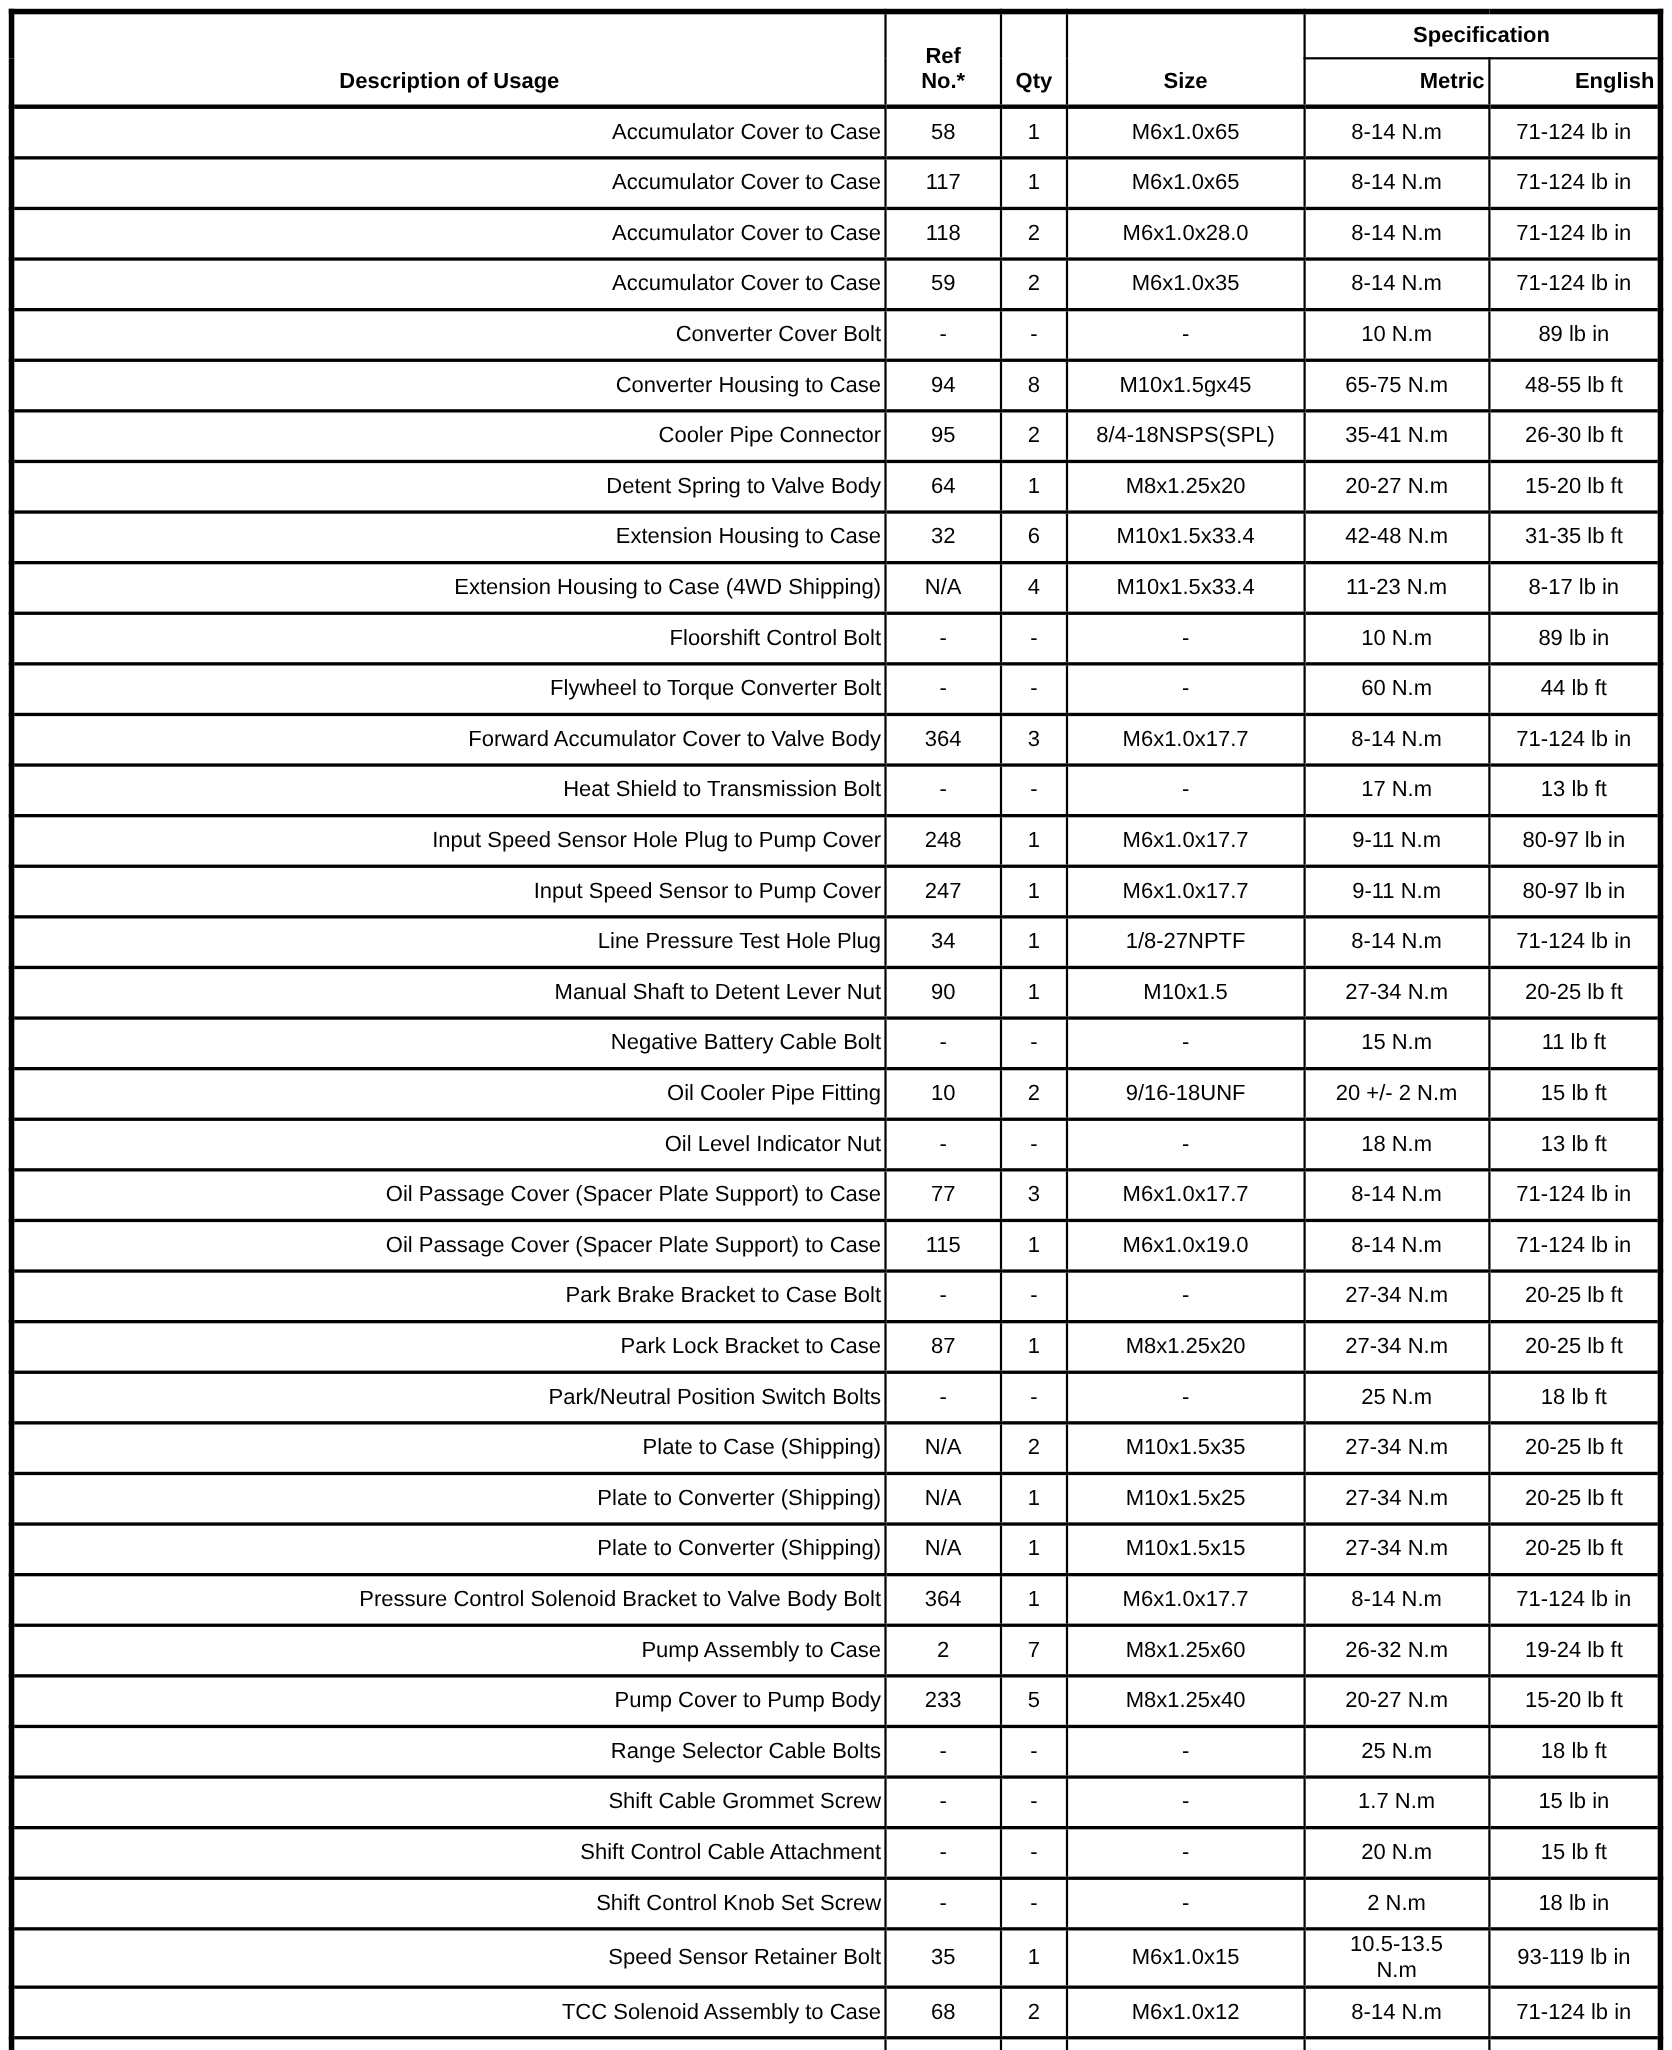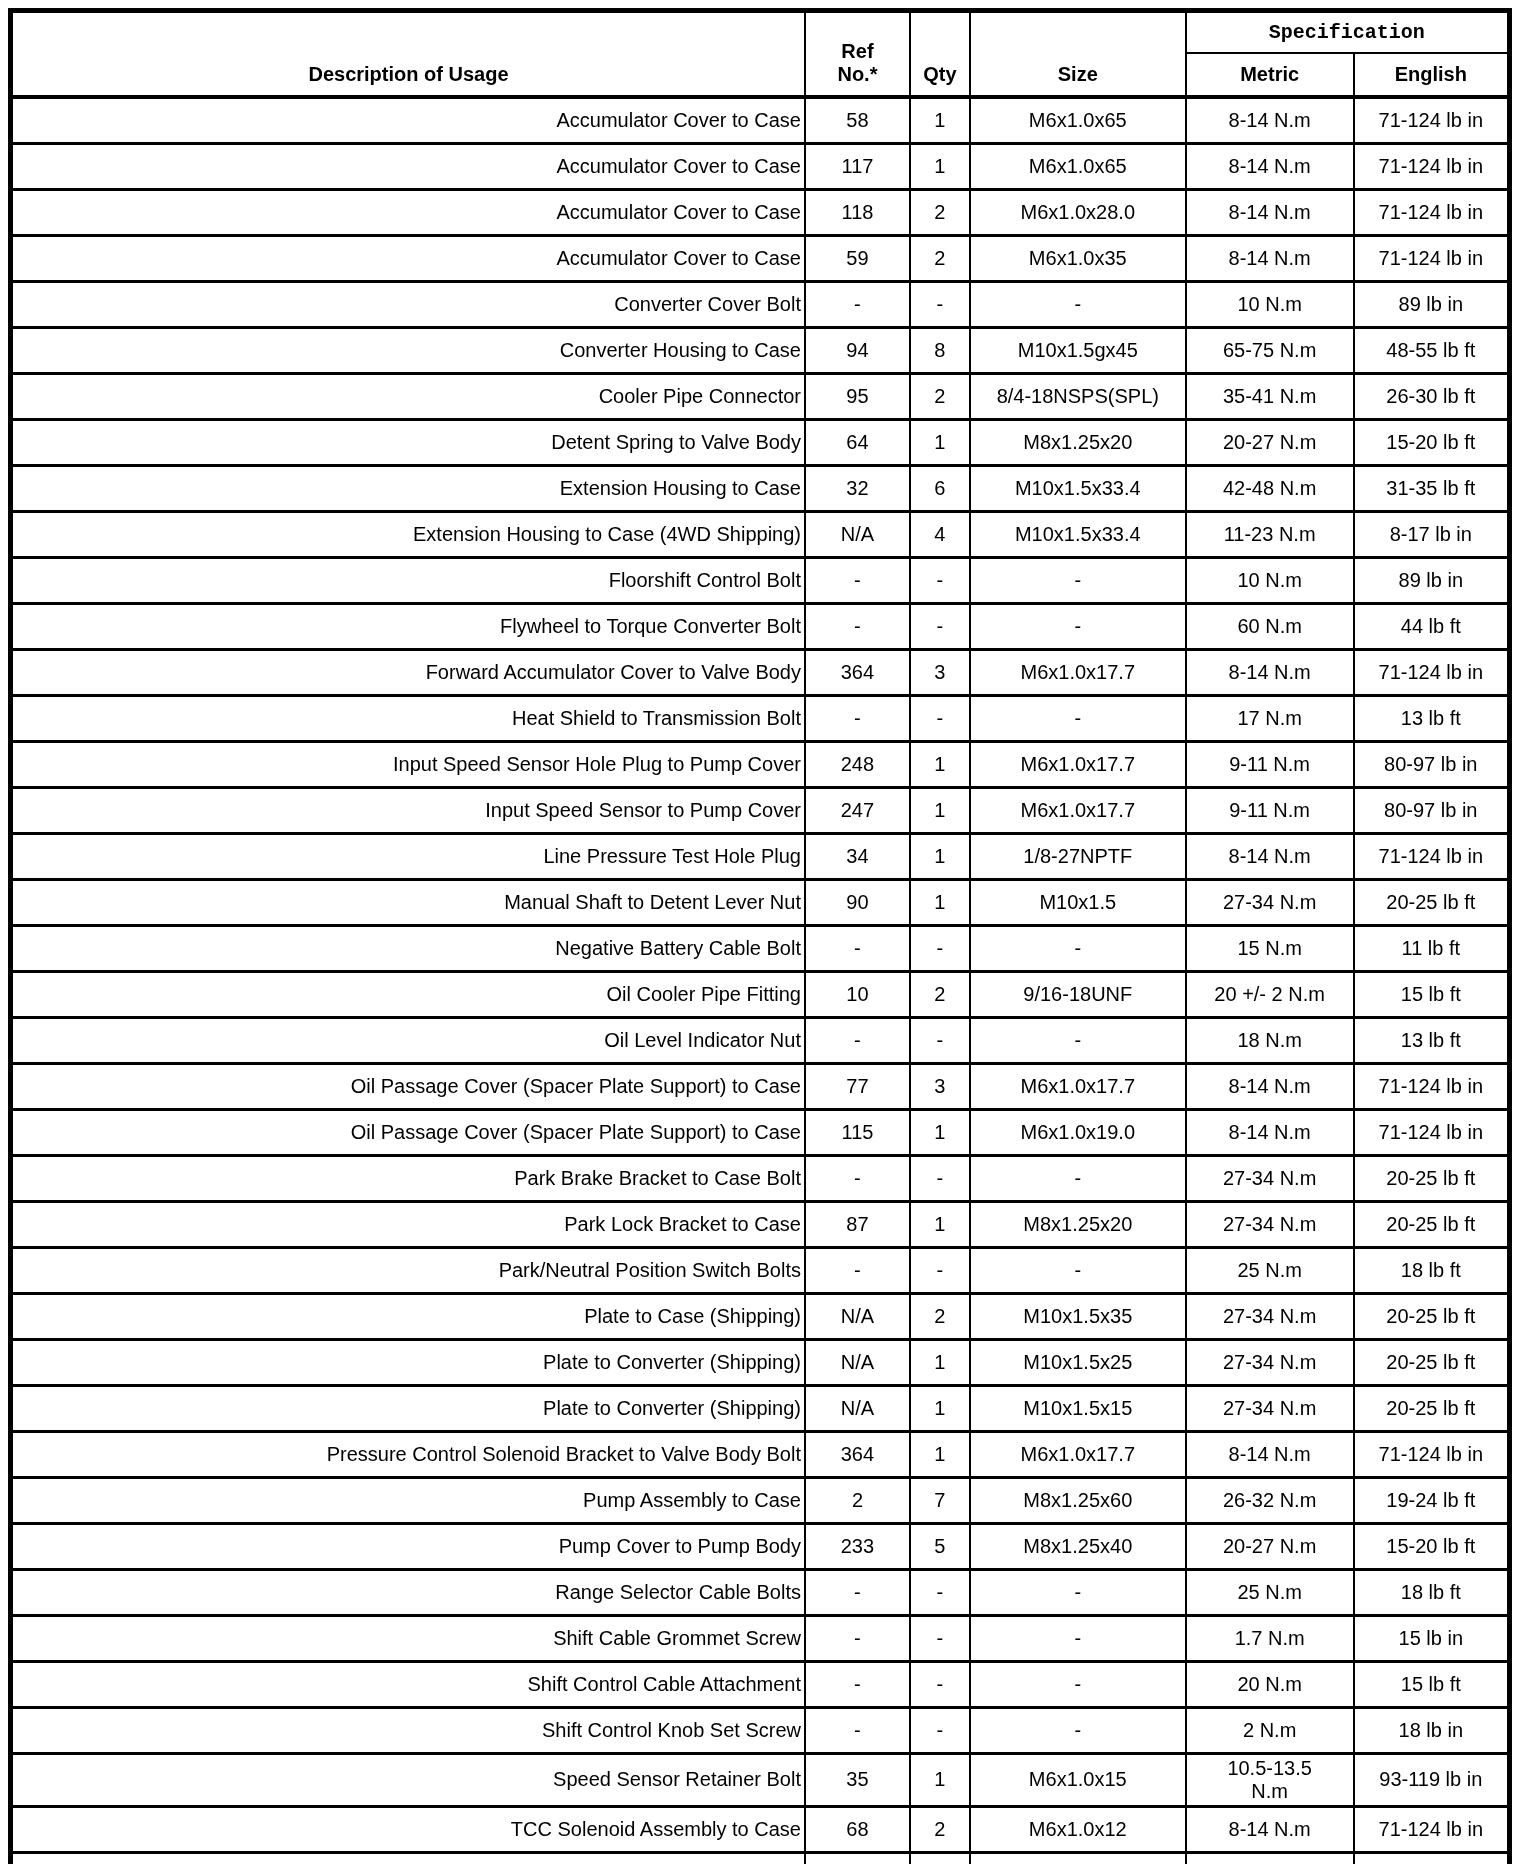--- a/index.html
+++ b/index.html
@@ -39,25 +39,25 @@
   thead tr.spec-row { height: 42px; }
   thead tr.units-row { height: 44px; }
   th.vbottom {
     vertical-align: bottom;
     padding-bottom: 9px;
     margin-left: 12px;
   }
   th.spec-head {
     vertical-align: middle;
     border-bottom-width: 2px !important;
-    font-family: Liberation Mono, monospace;
   }
   th.unit-head {
     vertical-align: middle;
     border-top-width: 2px;
+    text-align: right;
   }
   tbody td {
     height: 39px;
     vertical-align: middle;
     text-align: center;
   }
   tbody td.desc {
     text-align: right;
     padding-left: 7px;
   }

